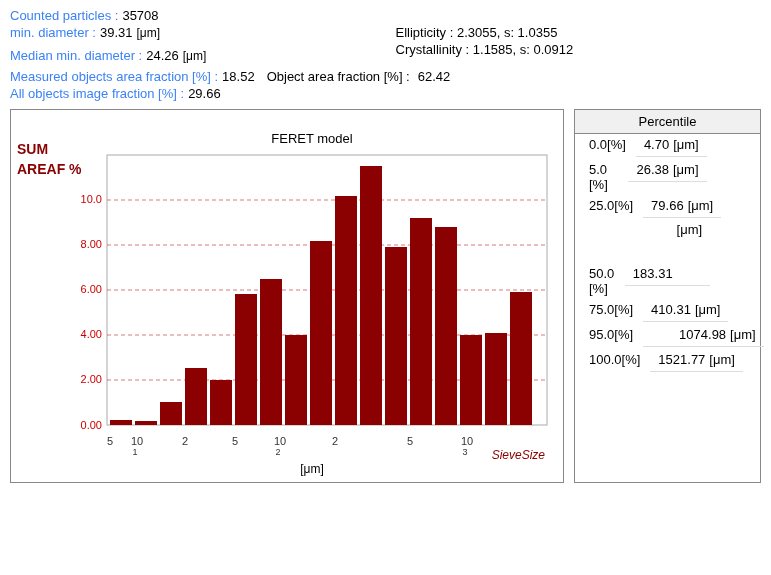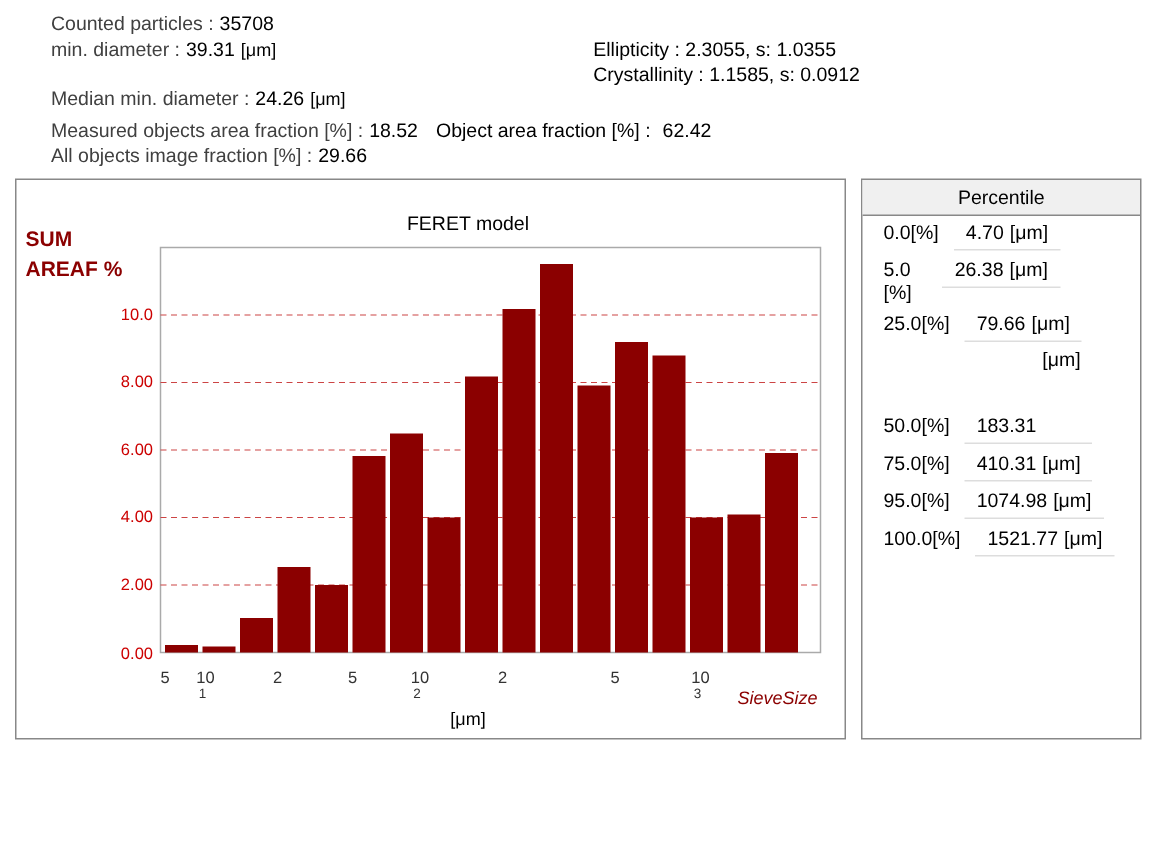--- a/index.html
+++ b/index.html
@@ -16,30 +16,30 @@
       display: flex;
       flex-direction: column;
       gap: 2px;
       margin-bottom: 6px;
     }
     .stats-row {
       display: flex;
       align-items: baseline;
       gap: 4px;
     }
-    .stats-label { color: #404040; margin-left: 24px; }
+    .stats-label { color: #3b82f6; }
     .stats-value { font-weight: normal; }
     .unit { font-size: 12px; }
     .top-grid {
       display: grid;
       grid-template-columns: 1fr 1fr;
       gap: 0;
       margin-bottom: 4px;
     }
-    .left-stats { display: flex; flex-direction: column; gap: 18px; }
+    .left-stats { display: flex; flex-direction: column; gap: 8px; }
     .right-stats { display: flex; flex-direction: column; gap: 2px; padding-left: 10px; }
     .main-content {
       display: flex;
       gap: 10px;
       margin-top: 8px;
     }
     .chart-container {
       border: 1px solid #888;
       padding: 6px;
       flex: 1;
@@ -249,21 +249,21 @@
           <div style="display: flex; justify-content: space-between; padding: 1px 8px;">
             <span>25.0</span>
             <span>[%]</span>
           </div>
           <div style="display: flex; justify-content: space-between; padding: 0px 8px 4px; border-bottom: 1px solid rgb(221, 221, 221);">
             <span style="text-align:right; flex:1;">79.66</span>
             <span style="margin-left:4px;">[μm]</span>
           </div>
         </div>
         <div class="percentile-row">
-          <div style="display: flex; justify-content: flex-end; padding: 1px 8px;">
+          <div style="display: flex; justify-content: flex-end; padding: 1px 8px; flex-direction: column;">
             <span>50.0</span>
             <span>[%]</span>
           </div>
           <div style="display: flex; justify-content: space-between; padding: 0px 8px 4px; border-bottom: 1px solid rgb(221, 221, 221);">
             <span style="text-align:right; flex:1;margin-top:44px;">183.31</span>
             <span style="margin-left:4px;">[μm]</span>
           </div>
         </div>
         <div class="percentile-row">
           <div style="display: flex; justify-content: space-between; padding: 1px 8px;">
@@ -274,21 +274,21 @@
             <span style="text-align:right; flex:1;">410.31</span>
             <span style="margin-left:4px;">[μm]</span>
           </div>
         </div>
         <div class="percentile-row">
           <div style="display: flex; justify-content: space-between; padding: 1px 8px;">
             <span>95.0</span>
             <span>[%]</span>
           </div>
           <div style="display: flex; justify-content: space-between; padding: 0px 8px 4px; border-bottom: 1px solid rgb(221, 221, 221);">
-            <span style="text-align:center; flex:1;">1074.98</span>
+            <span style="text-align:center; flex:1;margin-left:28px;">1074.98</span>
             <span style="margin-left:4px;">[μm]</span>
           </div>
         </div>
         <div class="percentile-row">
           <div style="display: flex; justify-content: flex-end; padding: 1px 8px;">
             <span>100.0</span>
             <span>[%]</span>
           </div>
           <div style="display: flex; justify-content: space-between; padding: 0px 8px 4px; border-bottom: 1px solid rgb(221, 221, 221);">
             <span style="text-align:right; flex:1;">1521.77</span>

